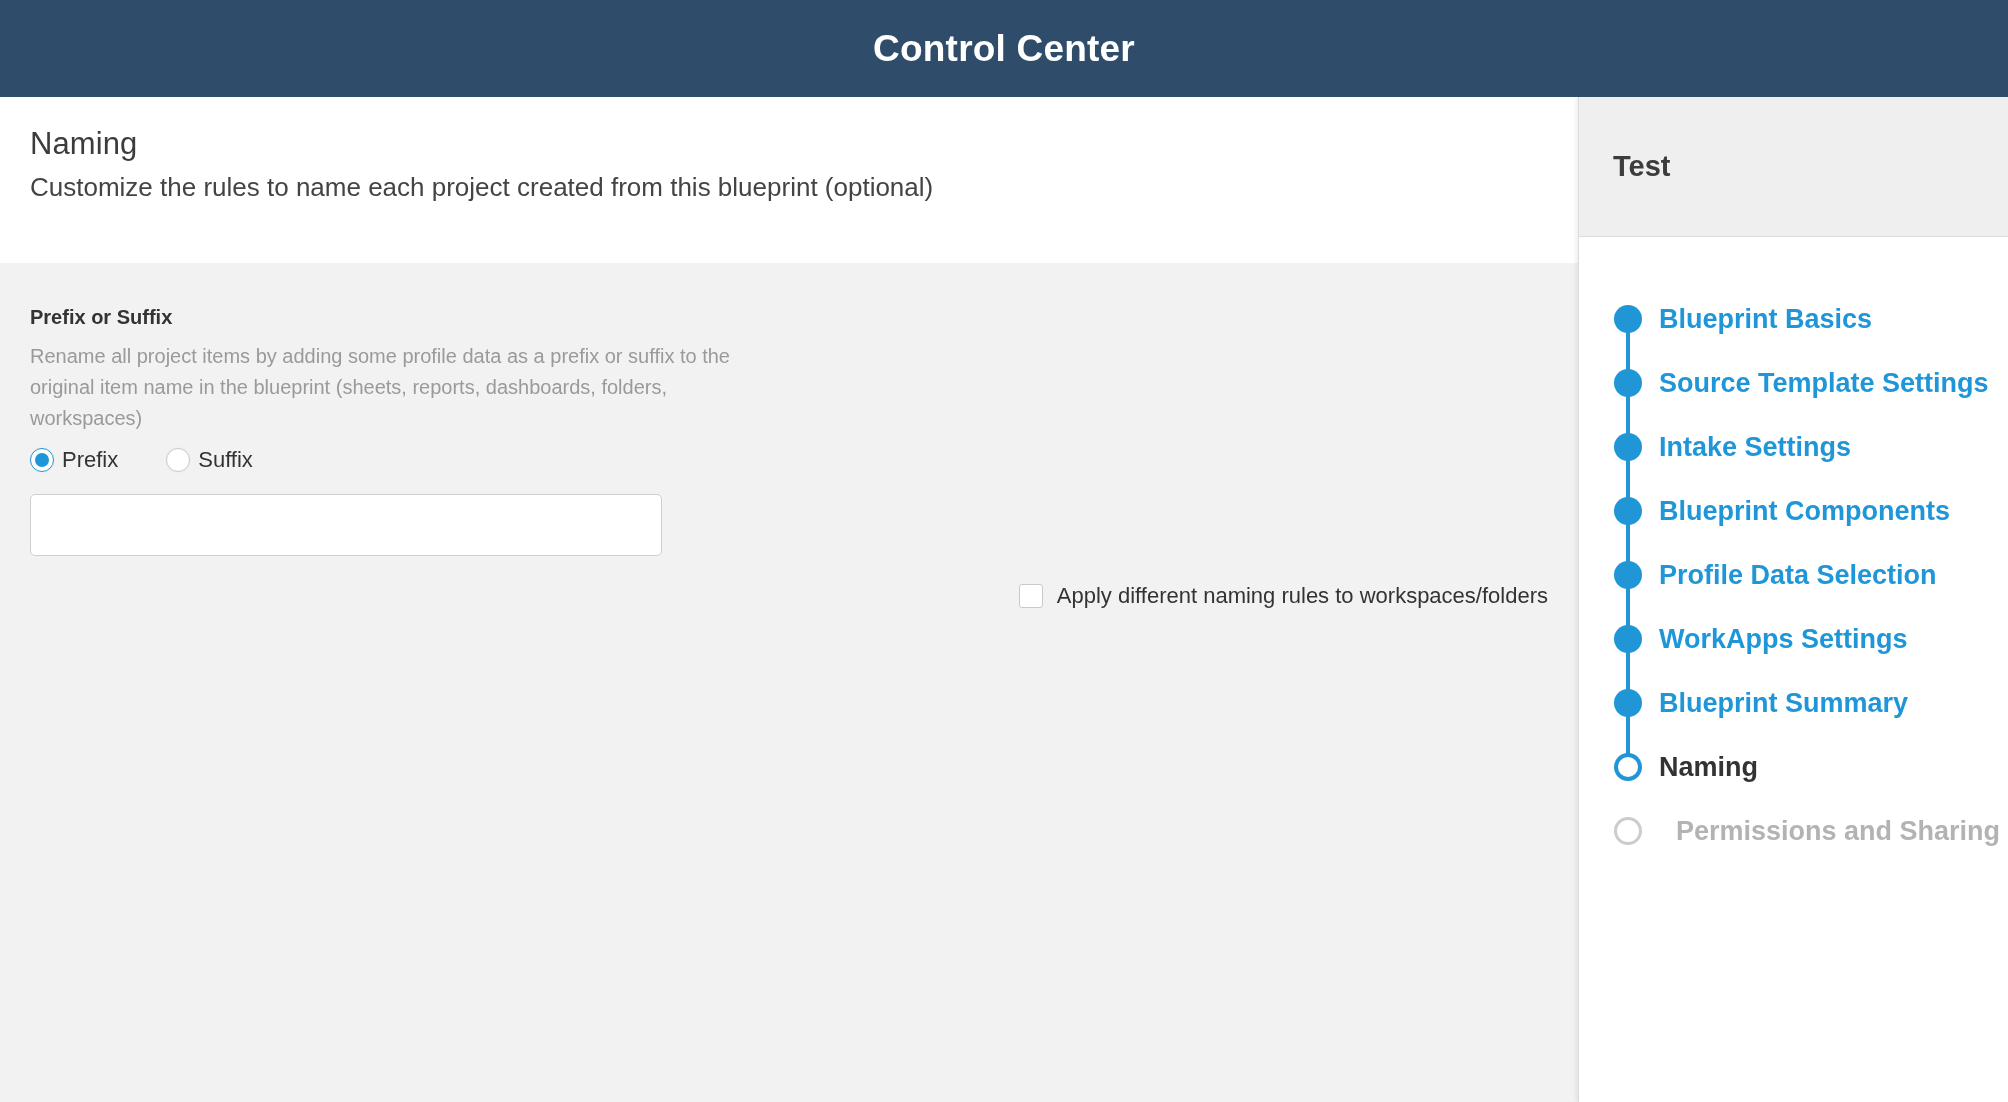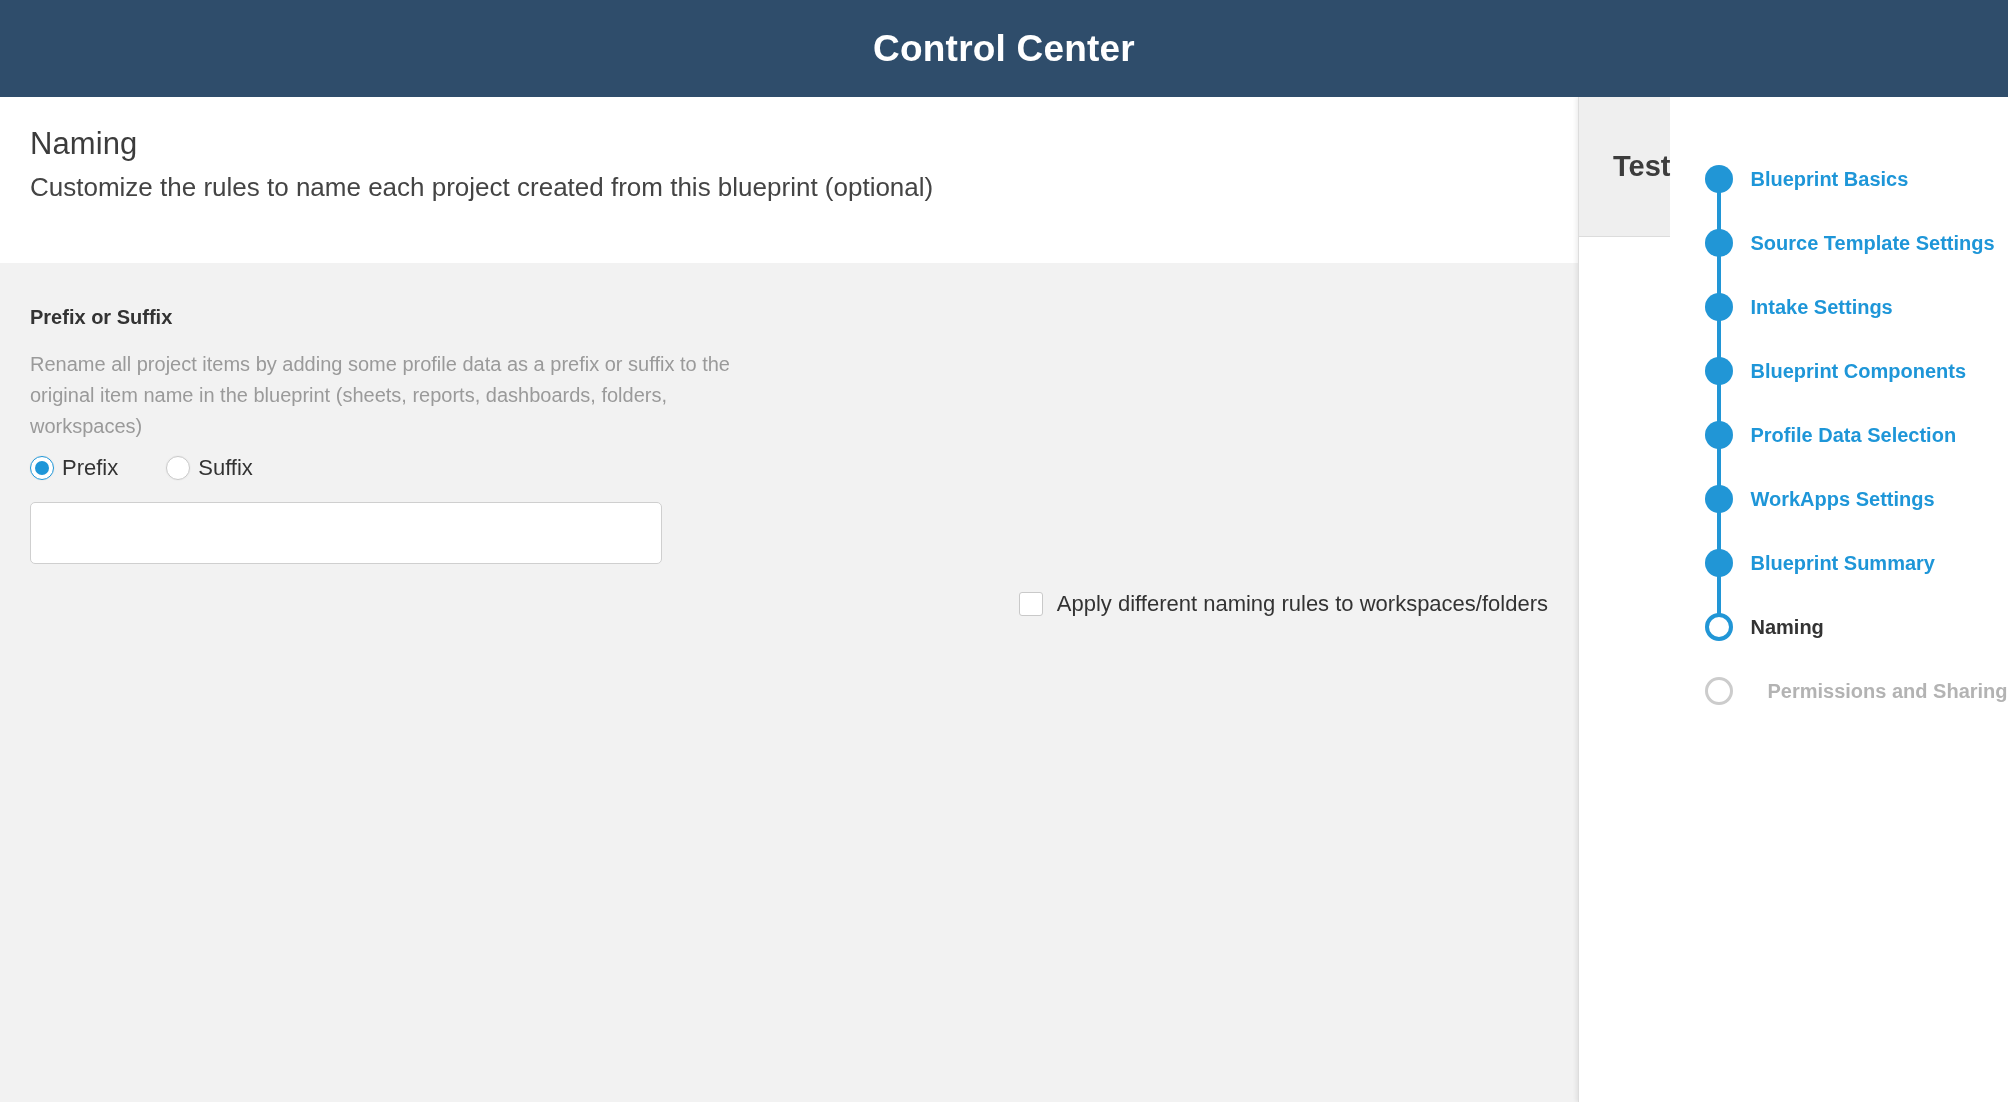--- a/index.html
+++ b/index.html
@@ -86,21 +86,21 @@
     flex: 1;
     background: #f2f2f2;
     padding: 42px 30px 0 30px;
     min-height: 0;
   }
 
   .section-label {
     font-size: 20px;
     font-weight: bold;
     color: #333333;
-    margin: 0 0 20px 0;
+    margin: 0 0 12px 0;
     line-height: 1.2;
   }
   .section-desc {
     font-size: 20px;
     color: #9a9a9a;
     line-height: 1.55;
     margin: 0 0 12px 0;
     max-width: 712px;
   }
 
@@ -183,20 +183,21 @@
   }
 
   
   .sidebar {
     flex: 1;
     min-width: 0;
     background: #ffffff;
     border-left: 1px solid #dddddd;
     box-shadow: -2px 0 4px rgba(0,0,0,0.07);
     display: flex;
+    flex-direction: column;
     position: relative;
     z-index: 3;
     min-height: 0;
   }
   .sidebar-head {
     background: #efefef;
     border-bottom: 1px solid #dcdcdc;
     height: 140px;
     min-height: 140px;
     display: flex;
@@ -252,21 +253,21 @@
     left: 47px;
     width: 4px;
     background: #2196d6;
     top: 50%;
     height: 64px;
     z-index: 0;
   }
   .step-marker { z-index: 1; }
   .step-label {
     margin-left: 16px;
-    font-size: 20px;
+    font-size: 27px;
     font-weight: bold;
     line-height: 1;
     white-space: nowrap;
   }
   .step-label.done { color: #1e96d8; }
   .step-label.current { color: #333333; }
   .step-label.upcoming { color: #b3b3b3; margin-left: 33px; }
 </style>
 </head>
 <body>

